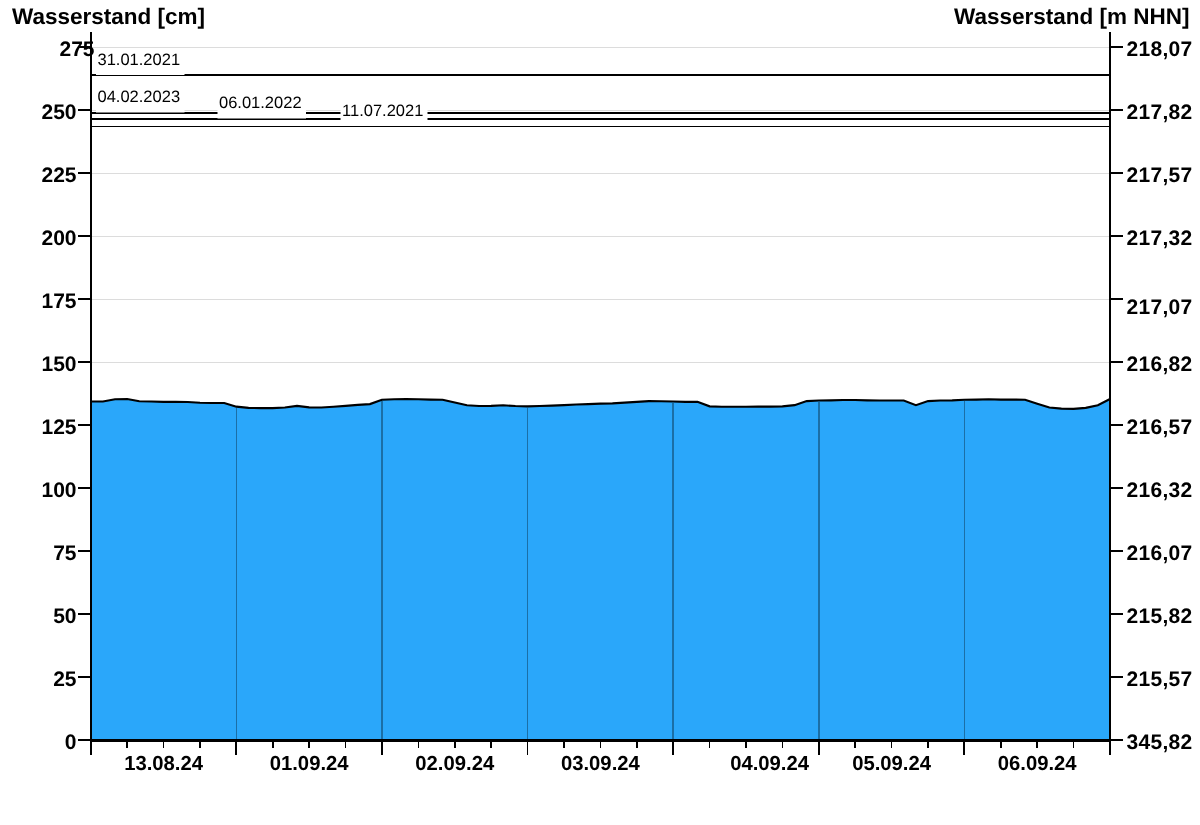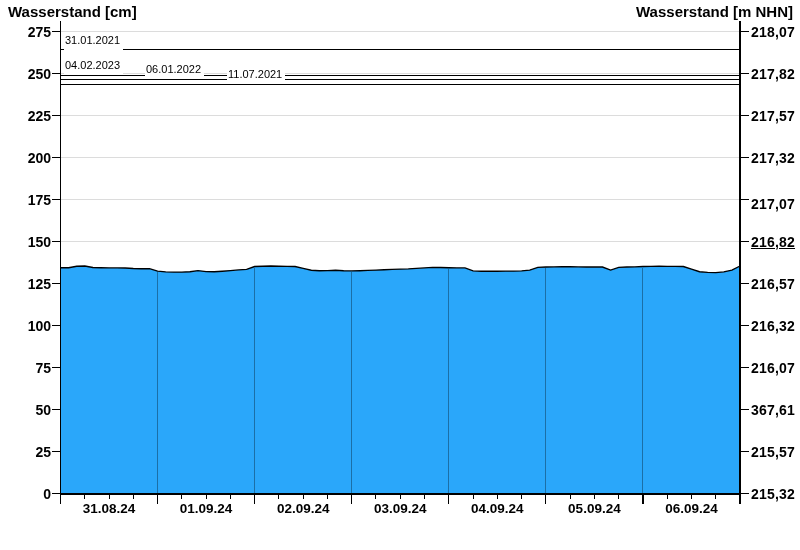--- a/index.html
+++ b/index.html
@@ -101,49 +101,49 @@
       <line x1="570.125" y1="493.5" x2="570.125" y2="498.5" stroke="#000000" stroke-width="1" shape-rendering="crispEdges"></line>
       <line x1="594.3928571428571" y1="493.5" x2="594.3928571428571" y2="498.5" stroke="#000000" stroke-width="1" shape-rendering="crispEdges"></line>
       <line x1="618.6607142857143" y1="493.5" x2="618.6607142857143" y2="498.5" stroke="#000000" stroke-width="1" shape-rendering="crispEdges"></line>
       <line x1="642.9285714285714" y1="493.5" x2="642.9285714285714" y2="503.5" stroke="#000000" stroke-width="1.2" shape-rendering="crispEdges"></line>
       <line x1="667.1964285714286" y1="493.5" x2="667.1964285714286" y2="498.5" stroke="#000000" stroke-width="1" shape-rendering="crispEdges"></line>
       <line x1="691.4642857142857" y1="493.5" x2="691.4642857142857" y2="498.5" stroke="#000000" stroke-width="1" shape-rendering="crispEdges"></line>
       <line x1="715.7321428571429" y1="493.5" x2="715.7321428571429" y2="498.5" stroke="#000000" stroke-width="1" shape-rendering="crispEdges"></line>
       <line x1="740" y1="493.5" x2="740" y2="503.5" stroke="#000000" stroke-width="1.2" shape-rendering="crispEdges"></line>
     </svg>
   <div id="labels">
-      <div class="tick-label yl" style="top: 23.5px;">275</div>
+      <div class="tick-label yl" style="top: 23.5px; padding-left: 12px;">275</div>
       <div class="tick-label yl" style="top: 65.5px;">250</div>
       <div class="tick-label yl" style="top: 107.5px;">225</div>
       <div class="tick-label yl" style="top: 149.5px;">200</div>
       <div class="tick-label yl" style="top: 191.5px;">175</div>
       <div class="tick-label yl" style="top: 233.5px;">150</div>
       <div class="tick-label yl" style="top: 275.5px;">125</div>
       <div class="tick-label yl" style="top: 317.5px;">100</div>
       <div class="tick-label yl" style="top: 359.5px;">75</div>
       <div class="tick-label yl" style="top: 401.5px;">50</div>
       <div class="tick-label yl" style="top: 443.5px;">25</div>
       <div class="tick-label yl" style="top: 485.5px;">0</div>
       <div class="tick-label yr" style="top: 23.5px;">218,07</div>
       <div class="tick-label yr" style="top: 65.5px;">217,82</div>
       <div class="tick-label yr" style="top: 107.5px;">217,57</div>
       <div class="tick-label yr" style="top: 149.5px;">217,32</div>
       <div class="tick-label yr" style="top: 196px;">217,07</div>
-      <div class="tick-label yr" style="top: 233.5px; text-decoration: underline;">216,82</div>
+      <div class="tick-label yr" style="top: 233.5px;">216,82</div>
       <div class="tick-label yr" style="top: 275.5px;">216,57</div>
       <div class="tick-label yr" style="top: 317.5px;">216,32</div>
       <div class="tick-label yr" style="top: 359.5px;">216,07</div>
-      <div class="tick-label yr" style="top: 401.5px;">367,61</div>
+      <div class="tick-label yr" style="top: 401.5px;">215,82</div>
       <div class="tick-label yr" style="top: 443.5px;">215,57</div>
-      <div class="tick-label yr" style="top: 485.5px;">215,32</div>
-      <div class="tick-label xb" style="left: 67.0357px; top: 501px;">31.08.24</div>
+      <div class="tick-label yr" style="top: 485.5px;">345,82</div>
+      <div class="tick-label xb" style="left: 67.0357px; top: 501px;">13.08.24</div>
       <div class="tick-label xb" style="left: 164.107px; top: 501px;">01.09.24</div>
       <div class="tick-label xb" style="left: 261.179px; top: 501px;">02.09.24</div>
       <div class="tick-label xb" style="left: 358.25px; top: 501px;">03.09.24</div>
-      <div class="tick-label xb" style="left: 455.321px; top: 501px;">04.09.24</div>
+      <div class="tick-label xb" style="left: 455.321px; top: 501px; text-align: right;">04.09.24</div>
       <div class="tick-label xb" style="left: 552.393px; top: 501px;">05.09.24</div>
       <div class="tick-label xb" style="left: 649.464px; top: 501px;">06.09.24</div>
       <div class="ref-label" style="left: 64px; top: 32.98px;">31.01.2021</div>
       <div class="ref-label" style="left: 64px; top: 58.18px;">04.02.2023</div>
       <div class="ref-label" style="left: 145px; top: 62.38px;">06.01.2022</div>
       <div class="ref-label" style="left: 227px; top: 67.42px;">11.07.2021</div>
     </div>
 </div>
 
 </body></html>

